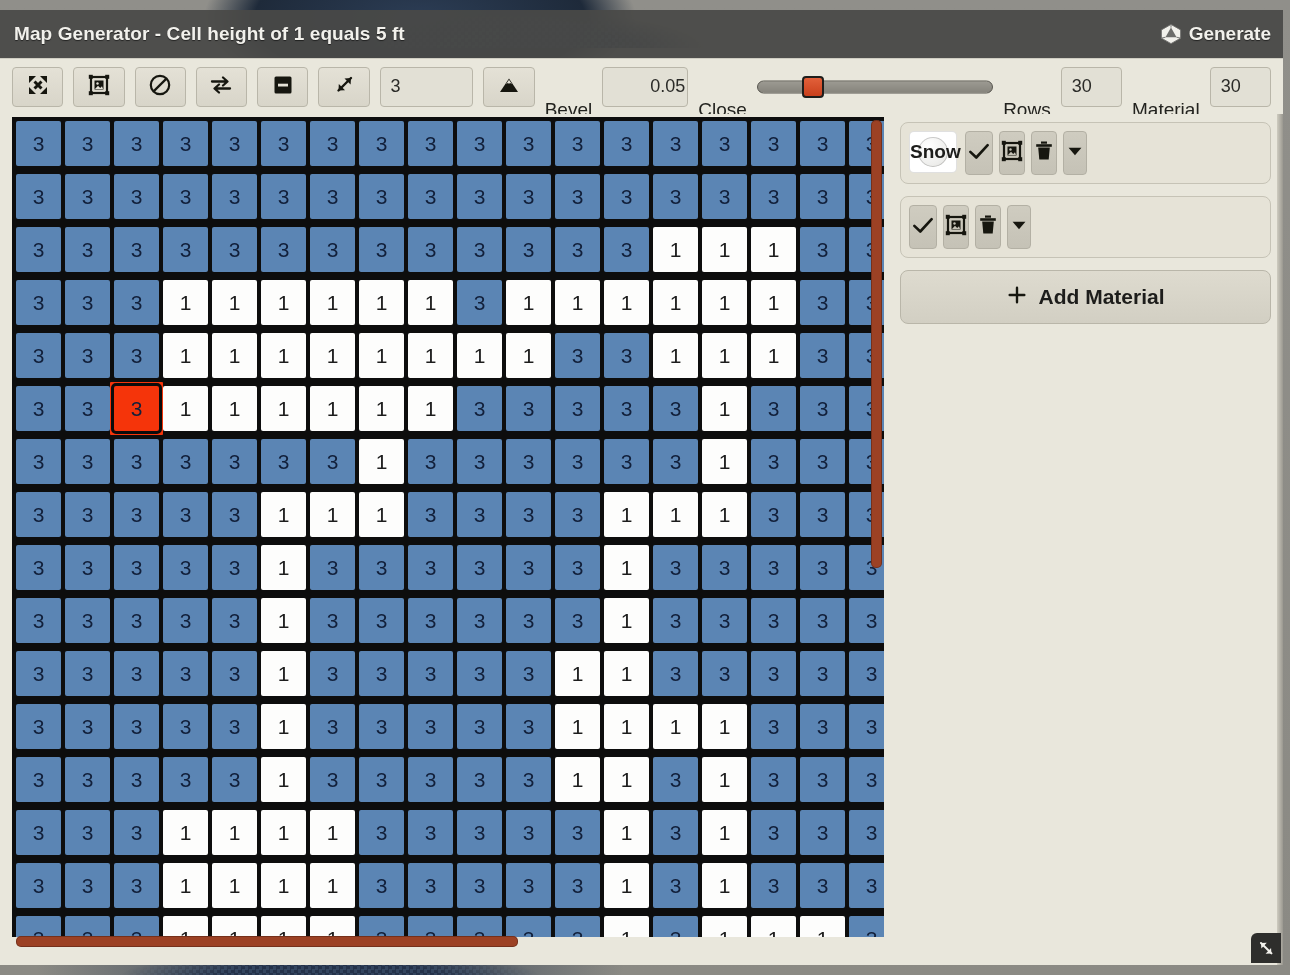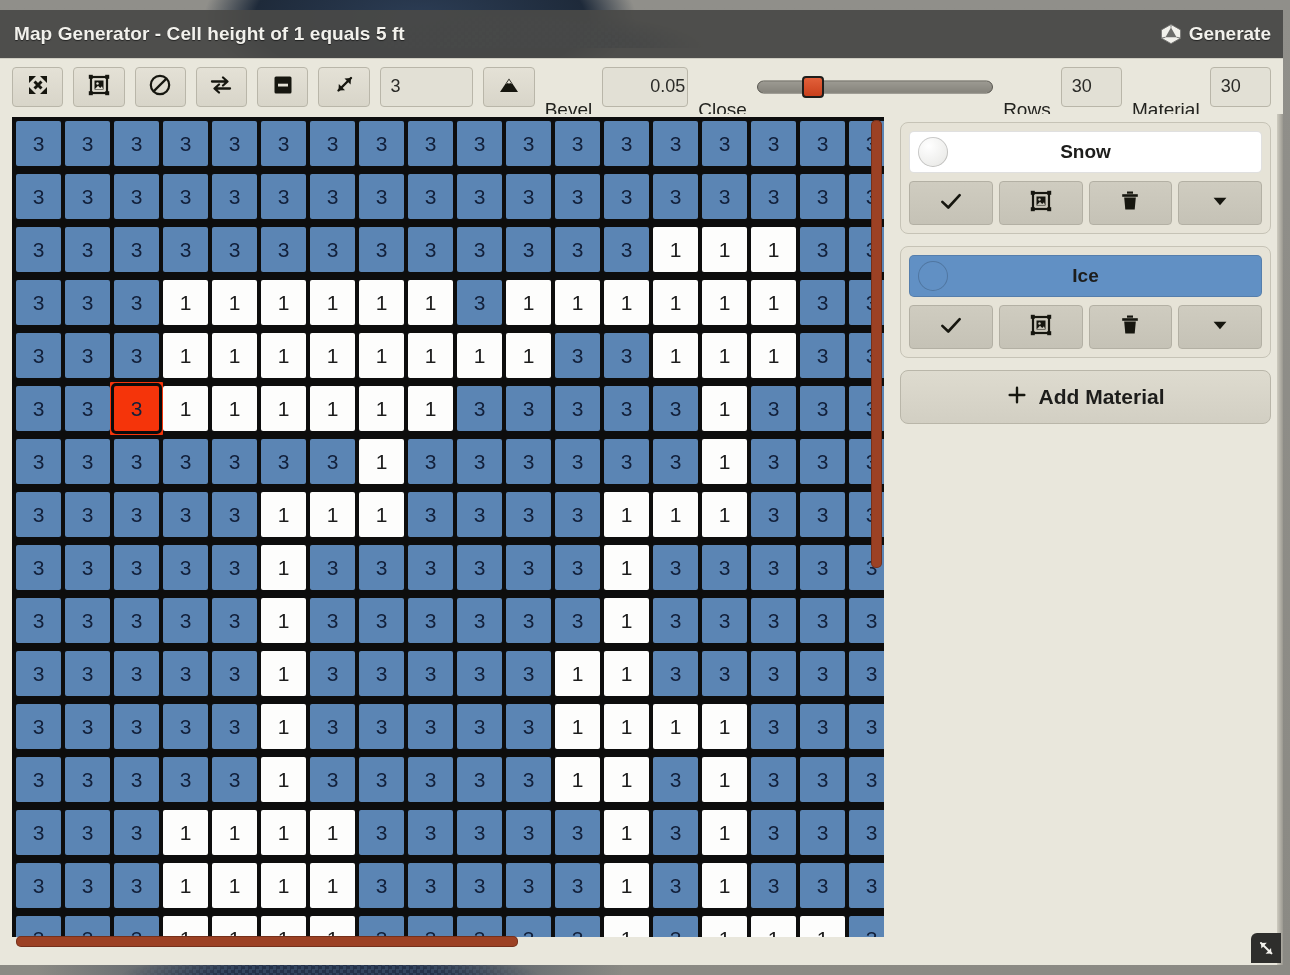--- a/index.html
+++ b/index.html
@@ -185,21 +185,21 @@
     background: #e9e7dc;
     padding: 8px 12px 0 16px;
     display: flex; flex-direction: column; gap: 12px;
     overflow: hidden;
   }
   .mat-card {
     background: #e6e3d7;
     border: 1px solid #c6c3b6;
     border-radius: 8px;
     padding: 8px;
-    display: flex; flex-direction: column; gap: 8px;
+    display: flex; flex-direction: row; gap: 8px;
   }
   .mat-head {
     height: 42px;
     border-radius: 5px;
     display: flex; align-items: center;
     padding: 0 8px;
     position: relative;
     cursor: pointer;
     border: 1px solid rgba(0,0,0,.12);
   }
@@ -727,24 +727,20 @@
             <span>
               <svg width="22" height="22" viewBox="0 0 24 24">
                   <path d="M5 8.5 L12 16.5 L19 8.5 Z" fill="#16160f"></path>
                 </svg>
             </span>
           </div>
         </div>
       </div>
 
       <div class="mat-card">
-        <div class="mat-head ice">
-          <span class="swatch ice"></span>
-          <span class="mat-name">Ice</span>
-        </div>
         <div class="mat-actions">
           <div class="mat-btn">
             <span>
               <svg width="26" height="26" viewBox="0 0 24 24">
                   <path d="M4 12.8 L9.5 18 L20 6.6" fill="none" stroke="#16160f" stroke-width="2.4" stroke-linecap="round" stroke-linejoin="round"></path>
                 </svg>
             </span>
           </div>
           <div class="mat-btn">
             <span>

